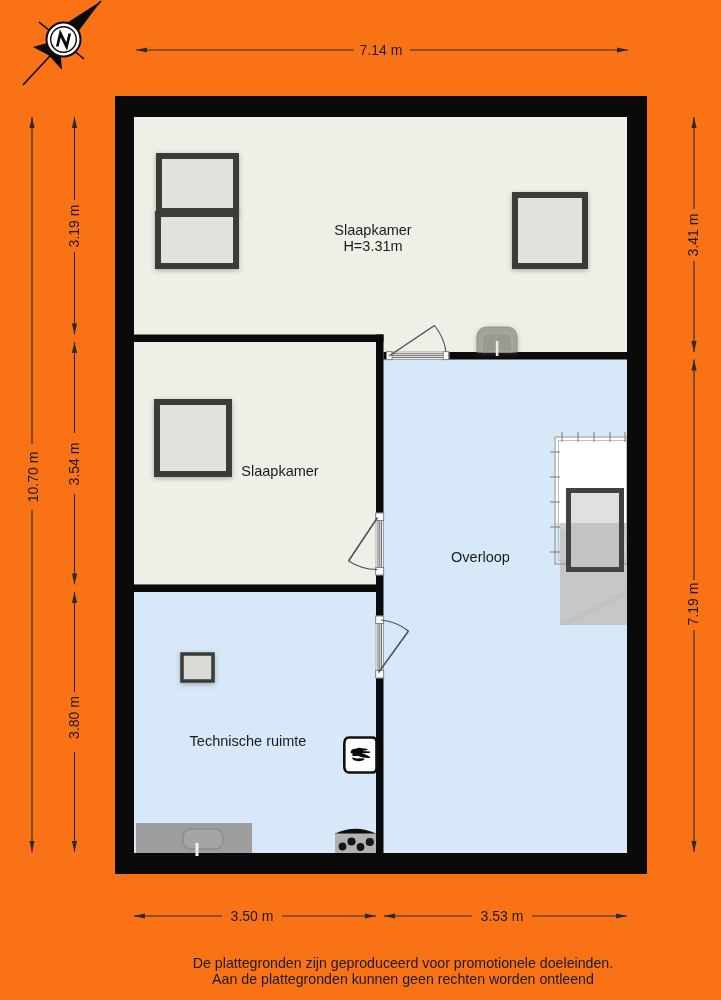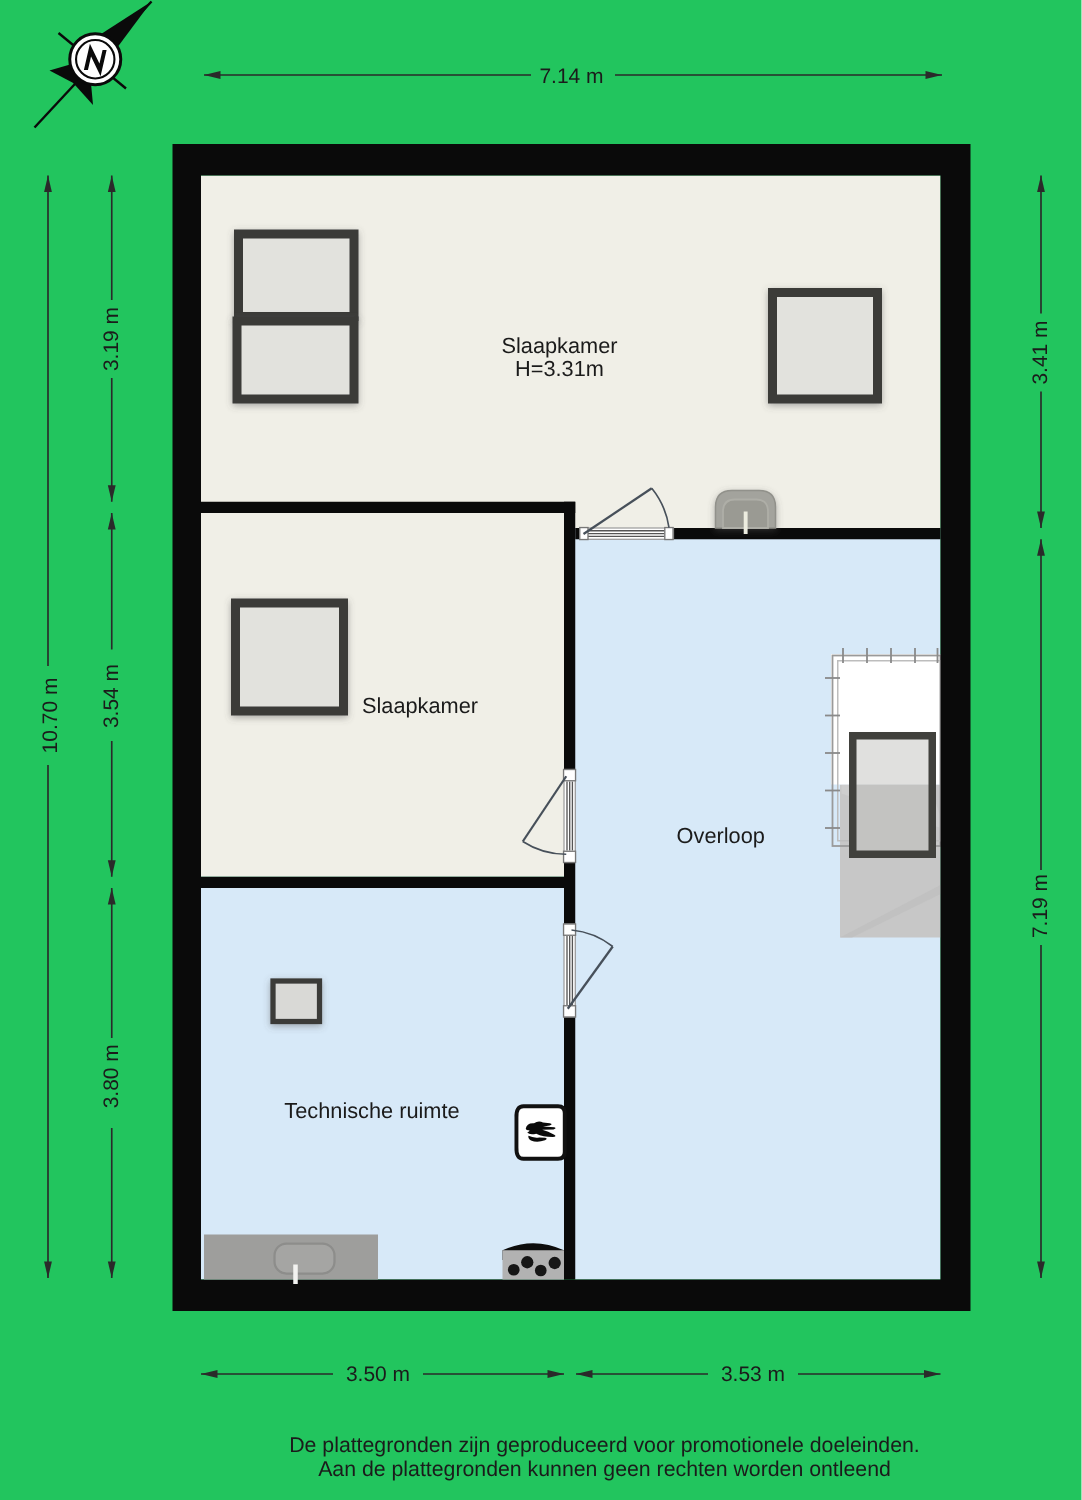--- a/index.html
+++ b/index.html
@@ -1,16 +1,16 @@
 <!DOCTYPE html>
 <html><head>
 <meta charset="utf-8">
 <style>
 html,body{margin:0;padding:0;background:#ffffff;}
-#plan{position:relative;width:721px;height:1000px;background:#22c55e;font-family:"Liberation Sans",sans-serif;overflow:hidden;}
+#plan{position:relative;width:721px;height:1000px;background:#f97316;font-family:"Liberation Sans",sans-serif;overflow:hidden;}
 svg{position:absolute;left:0;top:0;}
 text{font-family:"Liberation Sans",sans-serif;fill:#1b1b1b;}
 </style>
 </head>
 <body>
 <div id="plan">
 <svg width="721" height="1000" viewBox="0 0 721 1000">
 <defs>
 <filter id="soft" x="-30%" y="-30%" width="160%" height="160%">
 <feDropShadow dx="0" dy="1.5" stdDeviation="2.5" flood-color="#555" flood-opacity="0.45"></feDropShadow>

